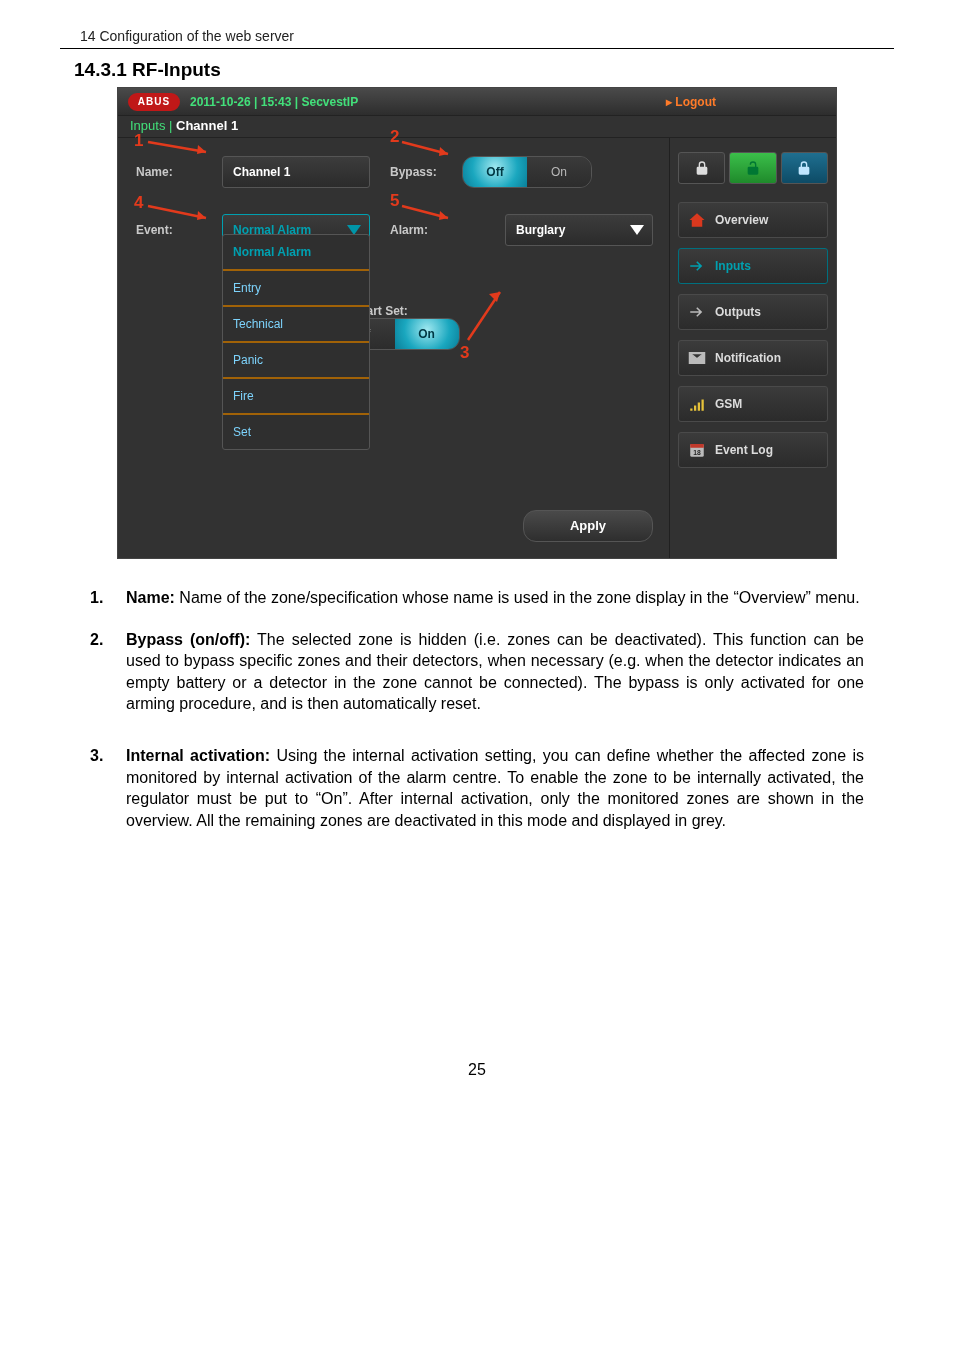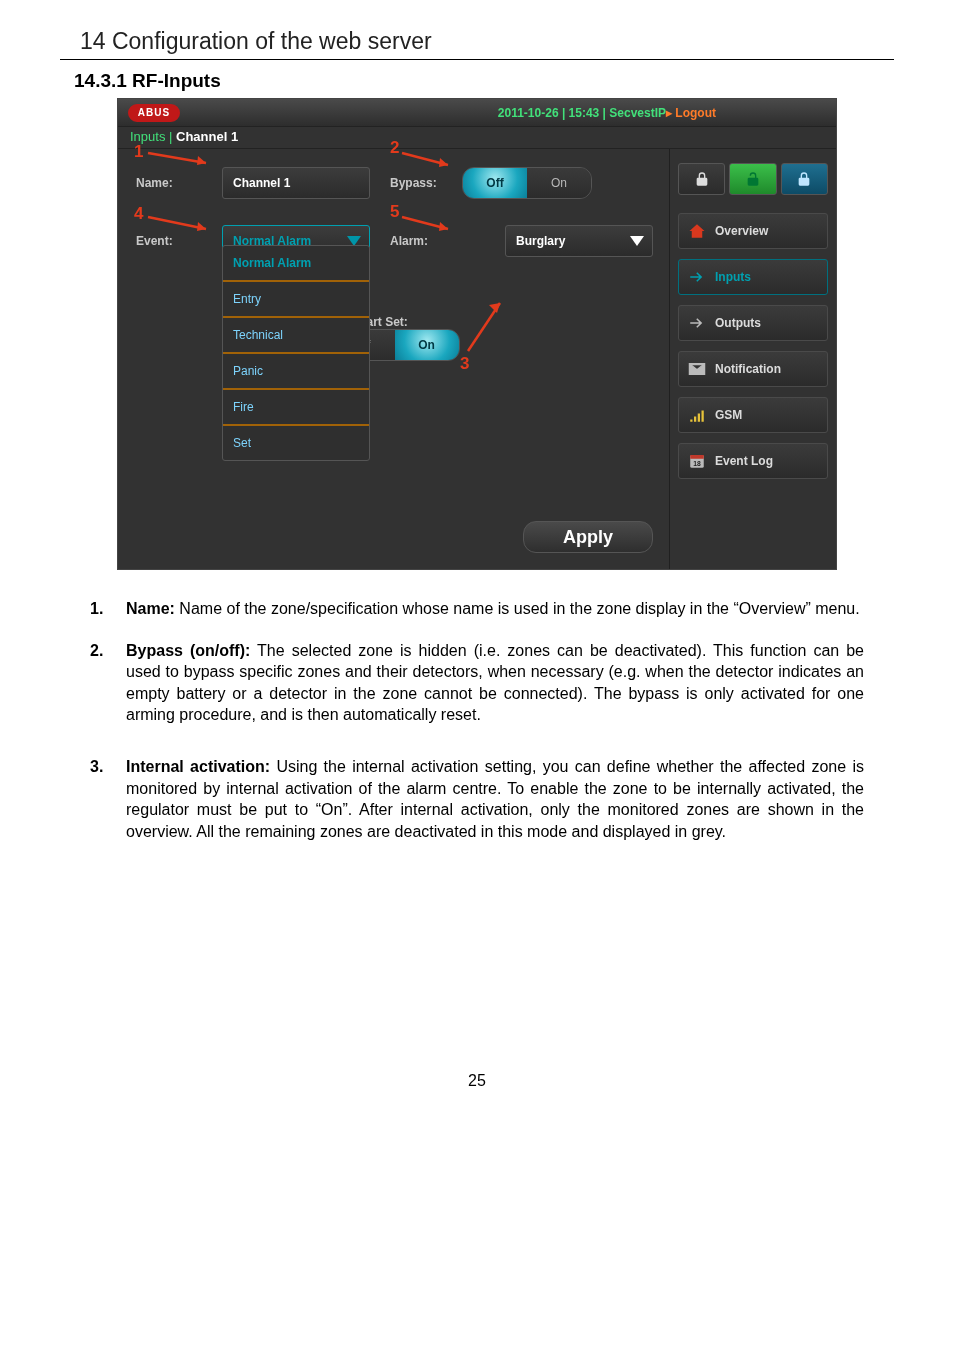--- a/index.html
+++ b/index.html
@@ -4,21 +4,21 @@
 <style>
   * { box-sizing: border-box; margin: 0; padding: 0; }
   body {
     background: #fff;
     font-family: Arial, Helvetica, sans-serif;
     color: #000;
     width: 954px;
     padding: 20px 60px 40px 60px;
   }
   .chapter-header {
-    font-size: 23px;
+    font-size: 14px;
     color: #222;
     padding: 8px 0 4px 20px;
     border-bottom: 1px solid #000;
     margin-bottom: 4px;
   }
   .section-title {
     font-size: 19px;
     font-weight: bold;
     margin: 10px 0 6px 14px;
   }
@@ -50,21 +50,21 @@
     border-radius: 9px;
     color: #fff;
     font-size: 10px;
     font-weight: bold;
     text-align: center;
     line-height: 14px;
     letter-spacing: 1px;
   }
   .top-center {
     flex: 1;
-    text-align: right;
+    text-align: left;
     color: #42e07a;
     font-weight: bold;
     font-size: 12px;
   }
   .top-logout {
     width: 170px;
     text-align: left;
     color: #ff7b29;
     font-weight: bold;
     font-size: 12px;
@@ -178,21 +178,21 @@
     font-weight: bold;
     border-top: none;
   }
   .partset-row { margin-top: 54px; flex-direction: column; }
   .apply-row { display:flex; justify-content:flex-end; margin-top: 160px; }
   .apply-btn {
     width: 130px; height: 32px;
     border: 1px solid #555;
     border-radius: 13px;
     background: linear-gradient(#4a4a4a,#2e2e2e);
-    color: #fff; font-weight: bold; font-size: 18px;
+    color: #fff; font-weight: bold; font-size: 13px;
     text-align: center; line-height: 30px;
     cursor: pointer;
   }
   
   .lock-row { display:flex; gap:4px; margin-bottom: 18px; justify-content: space-between; }
   .lock {
     flex:1; height:32px; border:1px solid #555; border-radius:3px;
     background: linear-gradient(#3c3c3c,#2b2b2b);
     display:flex; align-items:center; justify-content:center;
   }

